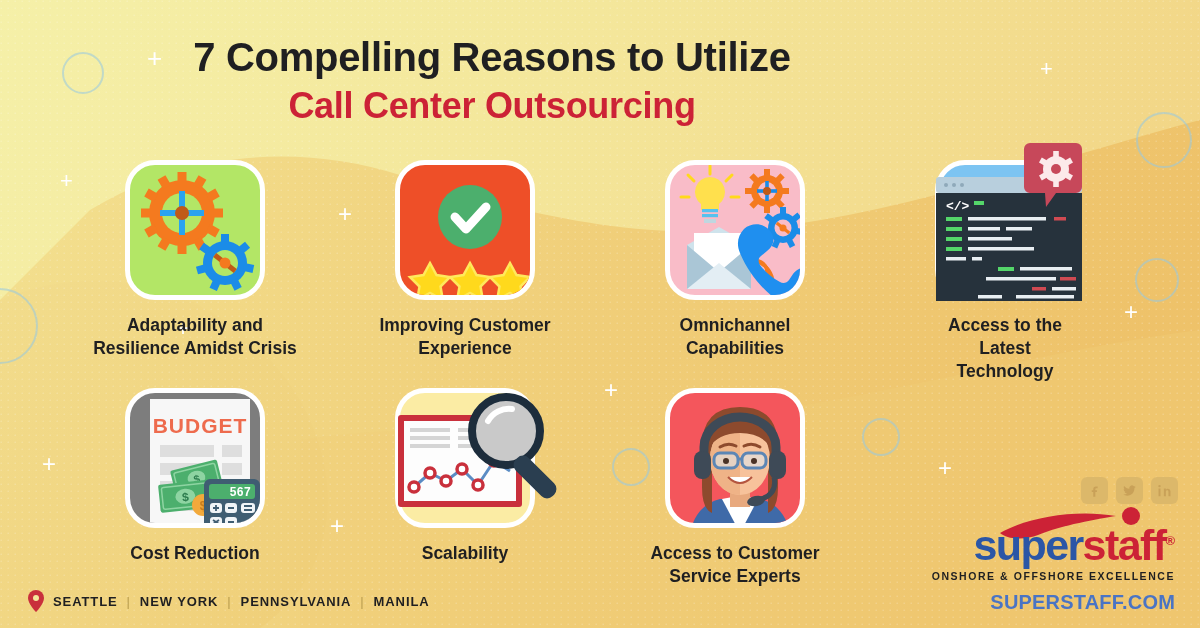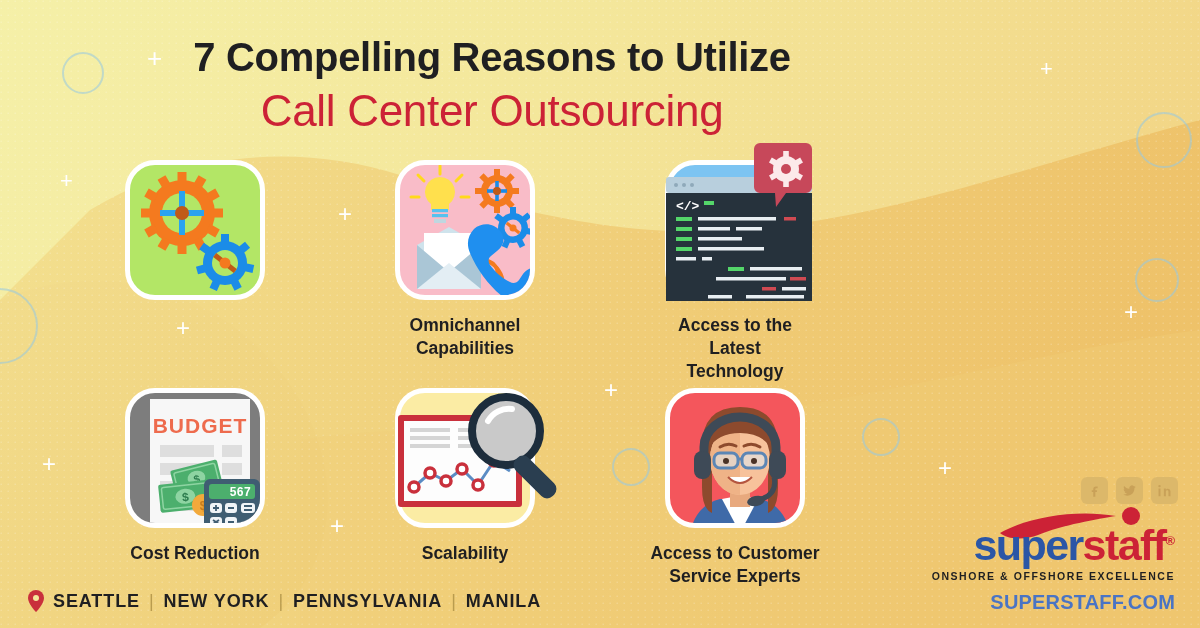--- a/index.html
+++ b/index.html
@@ -36,21 +36,21 @@
     border: 2px solid rgba(150,200,225,.55);
   }
 
   
   .header { position: absolute; top: 32px; left: 0; width: 984px; text-align: center; z-index: 5;}
   .title-line1 {
     font-size: 40px; font-weight: bold; color: #1f1f21;
     letter-spacing: -.3px; line-height: 1.28;
   }
   .title-line2 {
-    font-size: 44px; font-weight: normal; color: #cc2236;
+    font-size: 36px; font-weight: bold; color: #cc2236;
     letter-spacing: -.3px; line-height: 1.28;
   }
 
   
   .row { position: absolute; display: flex; z-index: 4; }
   .row-1 { top: 160px; left: 60px; width: 1080px; }
   .row-2 { top: 388px; left: 60px; width: 820px; }
 
   .item { width: 270px; display: flex; flex-direction: column; align-items: center; }
   .tile {
@@ -72,21 +72,21 @@
     line-height: 1.32;
     max-width: 215px;
   }
 
   
   .footer-left {
     position: absolute; left: 28px; bottom: 16px;
     display: flex; align-items: center; gap: 9px; z-index: 6;
   }
   .pin { width: 16px; height: 22px; position: relative; }
-  .loc-list { display: flex; align-items: center; font-size: 18px; font-weight: bold; letter-spacing: .9px; color: #1f1f21;}
+  .loc-list { display: flex; align-items: center; font-size: 13px; font-weight: bold; letter-spacing: .9px; color: #1f1f21;}
   .loc-sep { color: #b99c4e; margin: 0 9px; font-weight: normal; }
 
   .social {
     position: absolute; right: 22px; top: 477px;
     display: flex; gap: 8px; z-index: 6;
   }
   .social a {
     width: 27px; height: 27px; border-radius: 6px;
     background: #dcb86a;
     display: flex; align-items: center; justify-content: center;
@@ -210,22 +210,45 @@
                 <rect x="-4" y="-29" width="8" height="10" transform="rotate(255)"></rect>
                 <rect x="-4" y="-29" width="8" height="10" transform="rotate(306)"></rect>
               </g>
               <circle r="13" fill="#b3e666"></circle>
               <rect x="-13" y="-2.5" width="26" height="5" fill="#c05a18" transform="rotate(38)"></rect>
               <circle r="5.5" fill="#f47a1f"></circle>
             </g>
           </svg>
         </div>
       </div>
-    </div>
-
+      <div class="caption">
+        <div>Adaptability and</div>
+        <div>Resilience Amidst Crisis</div>
+      </div>
+    </div>
+
+    <div class="item">
+      <div class="tile" style="background:#ee4f28;">
+        <div class="tile-inner">
+          <svg viewBox="0 0 140 140" width="140" height="140">
+            <circle cx="70" cy="52" r="32" fill="#4caf6d"></circle>
+            <path d="M55 52 L66 64 L86 42" stroke="#ffffff" stroke-width="9" fill="none" stroke-linecap="round" stroke-linejoin="round"></path>
+            <g fill="#ffd91c" stroke="#ffe95c" stroke-width="2.5">
+              <path d="M30 98 l6.5 12 13.5 2 -9.5 9.5 2.3 13.3 -12.8 -6.8 -12.8 6.8 2.3 -13.3 -9.5 -9.5 13.5 -2 Z"></path>
+              <path d="M70 98 l6.5 12 13.5 2 -9.5 9.5 2.3 13.3 -12.8 -6.8 -12.8 6.8 2.3 -13.3 -9.5 -9.5 13.5 -2 Z"></path>
+              <path d="M110 98 l6.5 12 13.5 2 -9.5 9.5 2.3 13.3 -12.8 -6.8 -12.8 6.8 2.3 -13.3 -9.5 -9.5 13.5 -2 Z"></path>
+            </g>
+          </svg>
+        </div>
+      </div>
+      <div class="caption">
+        <div>Improving Customer</div>
+        <div>Experience</div>
+      </div>
+    </div>
 
     <div class="item">
       <div class="tile" style="background:#f9bcc8;">
         <div class="tile-inner">
           <svg viewBox="0 0 140 140" width="140" height="140">
 
             <g transform="translate(40,30)">
               <g stroke="#ffd91c" stroke-width="3" stroke-linecap="round">
                 <line x1="0" y1="-21" x2="0" y2="-29"></line>
                 <line x1="-16" y1="-14" x2="-22" y2="-20"></line>

